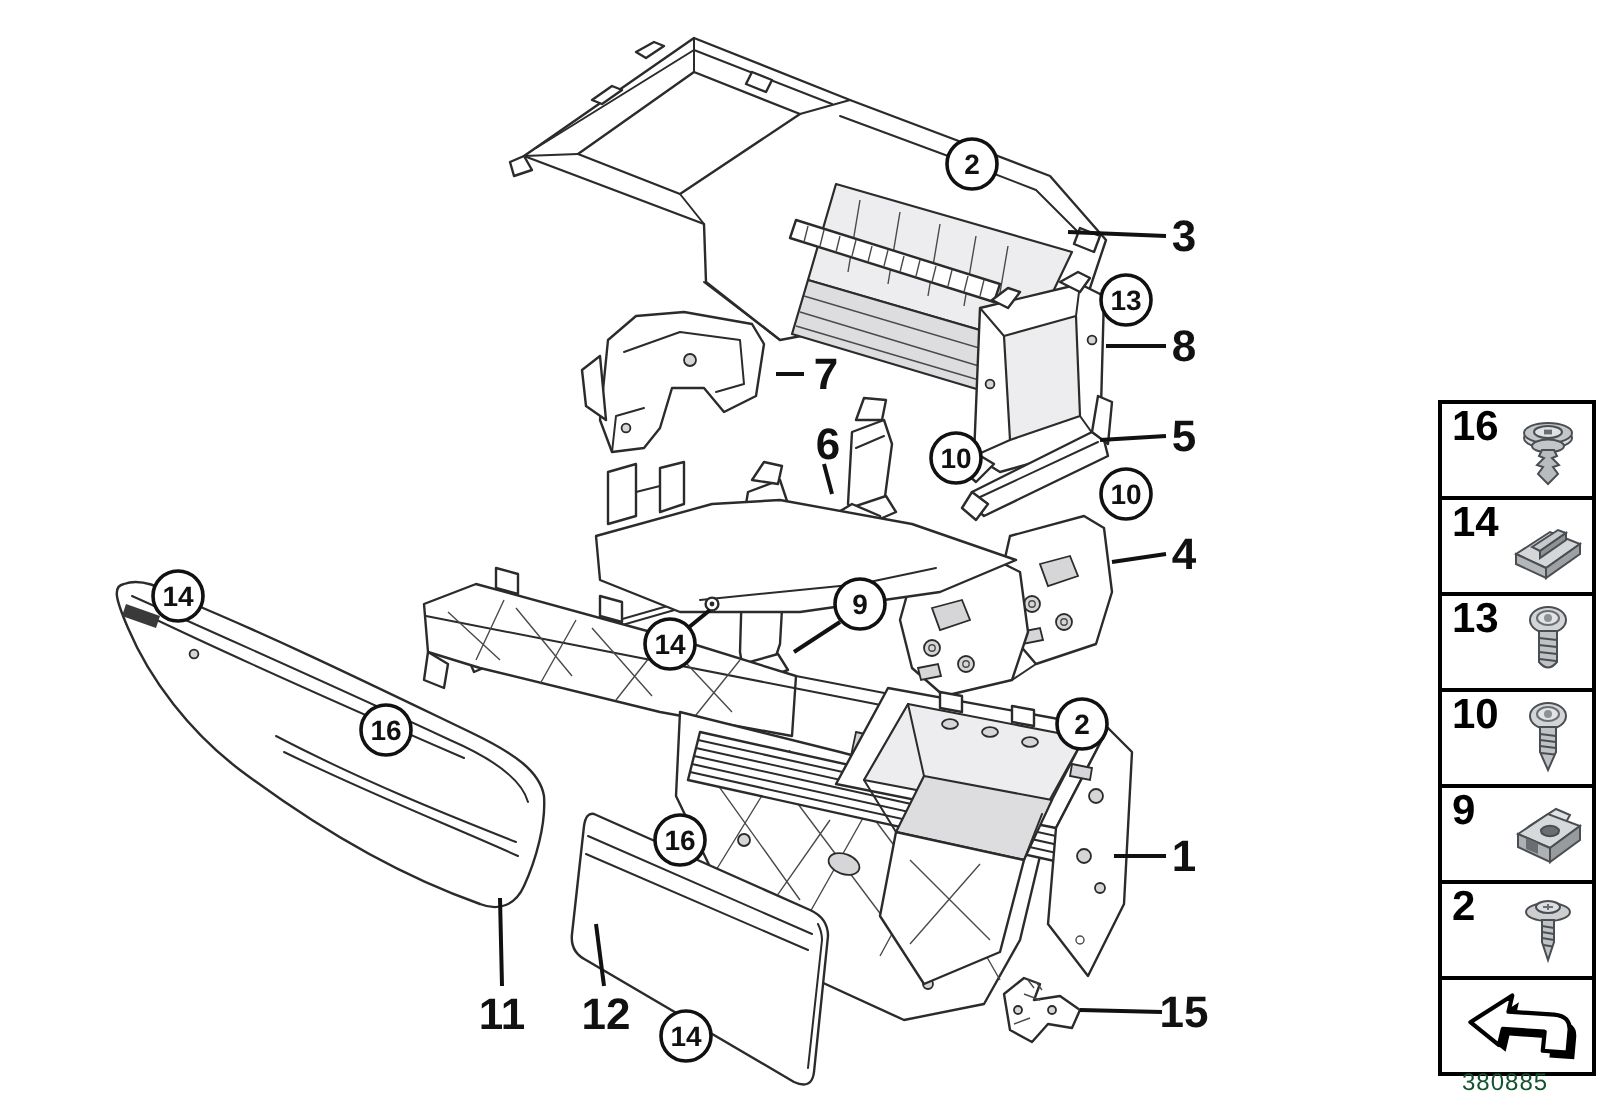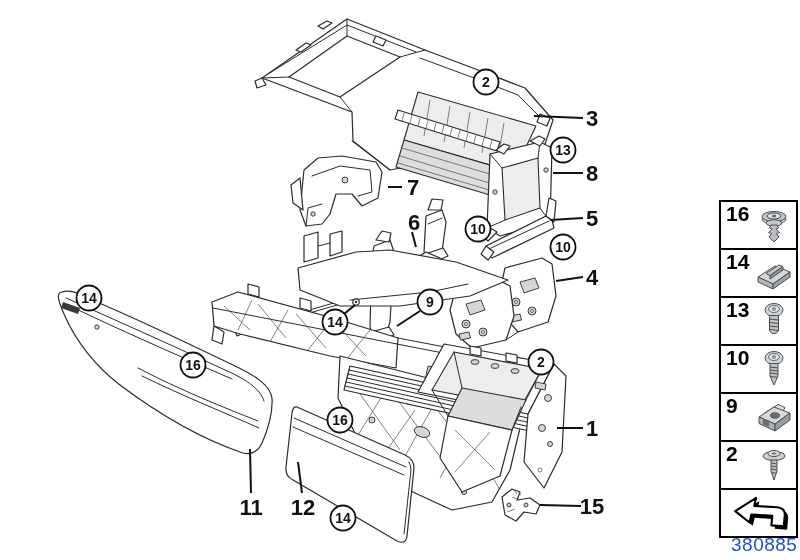--- a/index.html
+++ b/index.html
@@ -20,21 +20,21 @@
   .legend{position:absolute;left:719px;top:200px;width:79px;box-sizing:border-box;
           border:2px solid #000;background:#fff;}
   .legend-row{position:relative;height:46px;border-bottom:2px solid #000;background:#fff;
               display:flex;align-items:center;}
   .legend-row:last-child{border-bottom:none;height:46px;}
   .legend-num{position:absolute;top:1px;left:5px;font-size:21px;font-weight:bold;color:#000;
               line-height:1;}
   .legend-icon{margin-left:auto;margin-right:2px;display:flex;align-items:center;}
   .legend-row.arrow-row{justify-content:center;}
   .legend-row.arrow-row .legend-icon{margin:0 auto;}
-  .doc-number{position:absolute;left:731px;top:534px;font-size:19px;color:#1d4ed8;
+  .doc-number{position:absolute;left:731px;top:534px;font-size:12px;color:#14532d;
               letter-spacing:.5px;}
 </style>
 </head>
 <body>
 
 <div class="stage">
 
   <svg width="800" height="560" viewBox="0 0 800 560" style="position:absolute;left:0;top:0;">
 
     <g>

